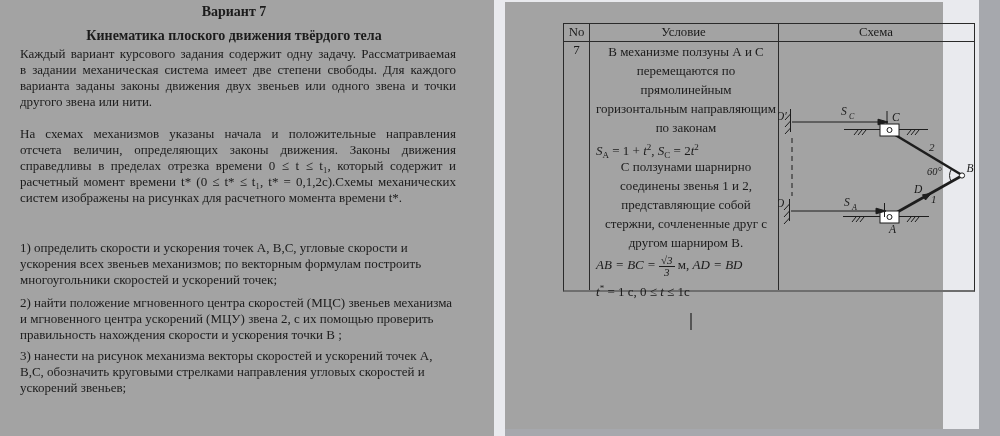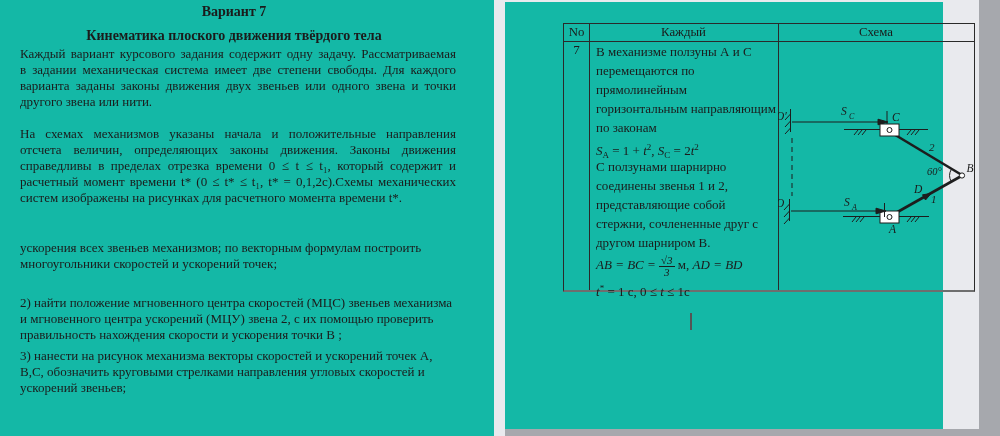--- a/index.html
+++ b/index.html
@@ -2,42 +2,42 @@
 <html><head>
 <meta charset="utf-8">
 <style>
   html,body{margin:0;padding:0;}
   body{
     width:1000px;height:436px;position:relative;overflow:hidden;
     background:#e9eaee;
     font-family:"Liberation Serif","DejaVu Serif",serif;
     color:#1b1b1b;
   }
-  .page{position:absolute;background:#14b8a6;}
+  .page{position:absolute;background:#a3a3a3;}
   #page1{left:0;top:0;width:494px;height:436px;}
   #gap-strip{position:absolute;left:494px;top:0;width:11px;height:436px;background:#e9eaee;}
   #page2{left:505px;top:2px;width:438px;height:427px;}
   #right-band{position:absolute;left:979px;top:0;width:21px;height:436px;background:#a6a8ad;}
   #bottom-band{position:absolute;left:505px;top:429px;width:495px;height:7px;background:#a6a8ad;}
 
   
   .doc-title{position:absolute;left:16px;width:436px;text-align:center;font-weight:bold;font-size:14px;line-height:18px;}
   .p{position:absolute;left:20px;width:436px;}
   .ln{height:16px;line-height:16.2px;font-size:13px;white-space:nowrap;}
   .just{text-align:justify;text-align-last:justify;}
 
   
   .tbl{position:absolute;left:58px;top:21px;width:412px;height:269px;
        border:1px solid #2a2a2a;border-bottom:2px solid #6e6e6e;box-sizing:border-box;}
   .tbl .v{position:absolute;top:0;bottom:0;width:1px;background:#2a2a2a;}
   .tbl .h{position:absolute;left:0;right:0;top:17px;height:1px;background:#2a2a2a;}
   .hcell{position:absolute;top:0;height:17px;line-height:17px;text-align:center;font-size:12.8px;}
   .rownum{position:absolute;left:0;top:18px;width:25px;text-align:center;font-size:13px;}
   .cond{position:absolute;left:26px;top:18px;width:180px;padding-left:6px;font-size:13px;line-height:19px;}
-  .cond .wrap{white-space:normal;}
+  .cond .wrap{white-space:normal;text-align:center;}
   .cformula{height:20px;line-height:20px;white-space:nowrap;}
   .cformula i{font-style:italic;}
   sub{font-size:9px;vertical-align:-3px;}
   sup{font-size:9px;vertical-align:5px;}
   .frac{display:inline-block;text-align:center;vertical-align:-7px;font-size:11px;font-style:italic;}
   .frac .num{display:block;line-height:11px;border-bottom:1px solid #1b1b1b;padding:0 2px;}
   .frac .den{display:block;line-height:11px;}
 
   .schemacell{position:absolute;left:214px;top:17px;width:197px;height:250px;}
   svg text{font-family:"Liberation Serif","DejaVu Serif",serif;font-style:italic;fill:#1b1b1b;}
@@ -61,20 +61,21 @@
   <div class="p" style="top:126px">
     <div class="ln just">На схемах механизмов указаны начала и положительные направления</div>
     <div class="ln just">отсчета величин, определяющих законы движения. Законы движения</div>
     <div class="ln just">справедливы в пределах отрезка времени 0 ≤ t ≤ t₁, который содержит и</div>
     <div class="ln just">расчетный момент времени t* (0 ≤ t* ≤ t₁, t* = 0,1,2с).Схемы механических</div>
     <div class="ln">систем изображены на рисунках для расчетного момента времени t*.</div>
   </div>
 
 
   <div class="p" style="top:240px">
+    <div class="ln">1) определить скорости и ускорения точек А, В,С, угловые скорости и</div>
     <div class="ln">ускорения всех звеньев механизмов; по векторным формулам построить</div>
     <div class="ln">многоугольники скоростей и ускорений точек;</div>
   </div>
 
   <div class="p" style="top:295px">
     <div class="ln">2) найти положение мгновенного центра скоростей (МЦС) звеньев механизма</div>
     <div class="ln">и мгновенного центра ускорений (МЦУ) звена 2, с их помощью проверить</div>
     <div class="ln">правильность нахождения скорости и ускорения точки В ;</div>
   </div>
 
@@ -87,21 +88,21 @@
 
 <div id="gap-strip"></div>
 
 <div class="page" id="page2">
   <div class="tbl">
     <div class="v" style="left:25px"></div>
     <div class="v" style="left:214px"></div>
     <div class="h"></div>
 
     <div class="hcell" style="left:0;width:25px">No</div>
-    <div class="hcell" style="left:25px;width:189px">Каждый</div>
+    <div class="hcell" style="left:25px;width:189px">Условие</div>
     <div class="hcell" style="left:214px;width:196px">Схема</div>
 
     <div class="rownum">7</div>
 
     <div class="cond">
       <div class="wrap">В механизме ползуны А и С перемещаются по прямолинейным горизонтальным направляющим по законам</div>
       <div class="cformula">
         <i>S</i><sub>A</sub><span> = 1 + </span><i>t</i><sup>2</sup><span>, </span><i>S</i><sub>C</sub><span> = 2</span><i>t</i><sup>2</sup>
       </div>
       <div class="wrap">С ползунами шарнирно соединены звенья 1 и 2, представляющие собой стержни, сочлененные друг с другом шарниром В.</div>

